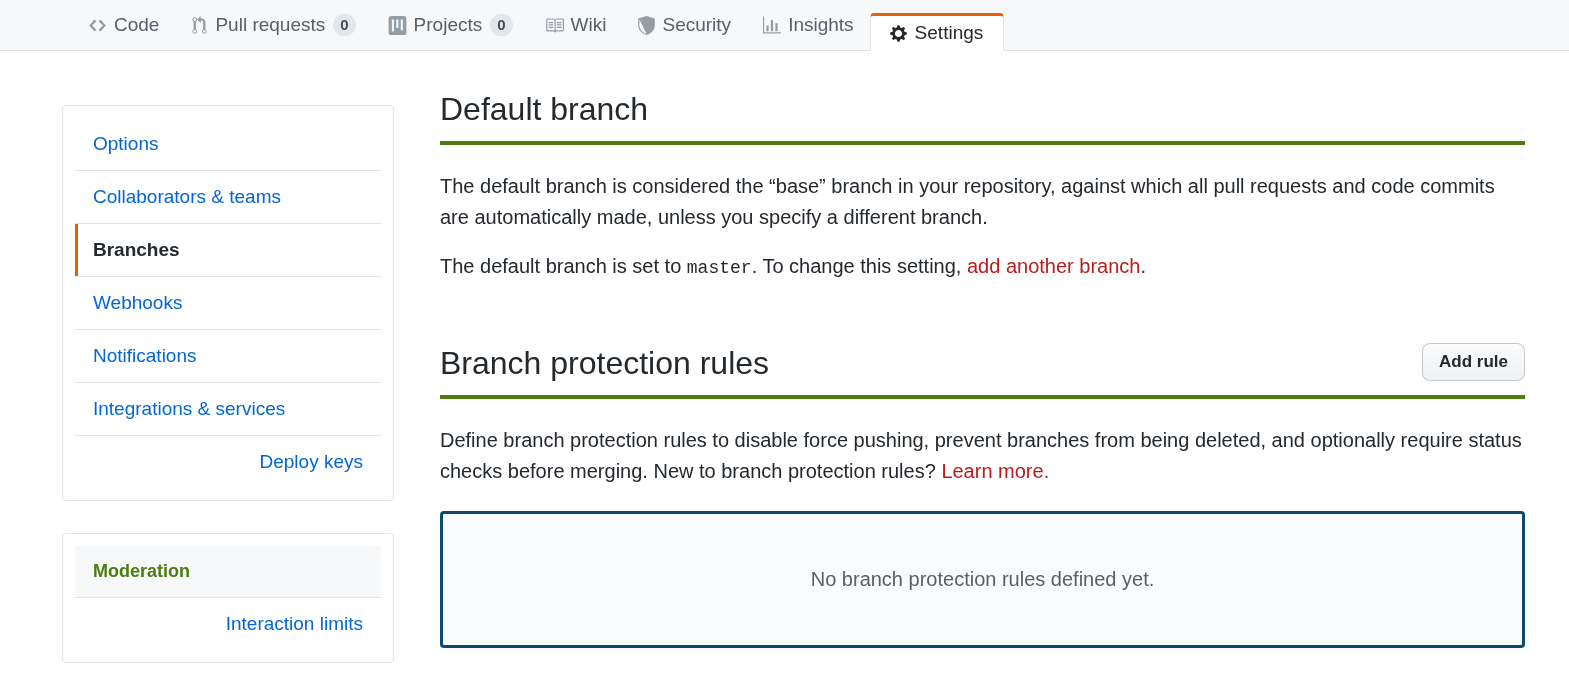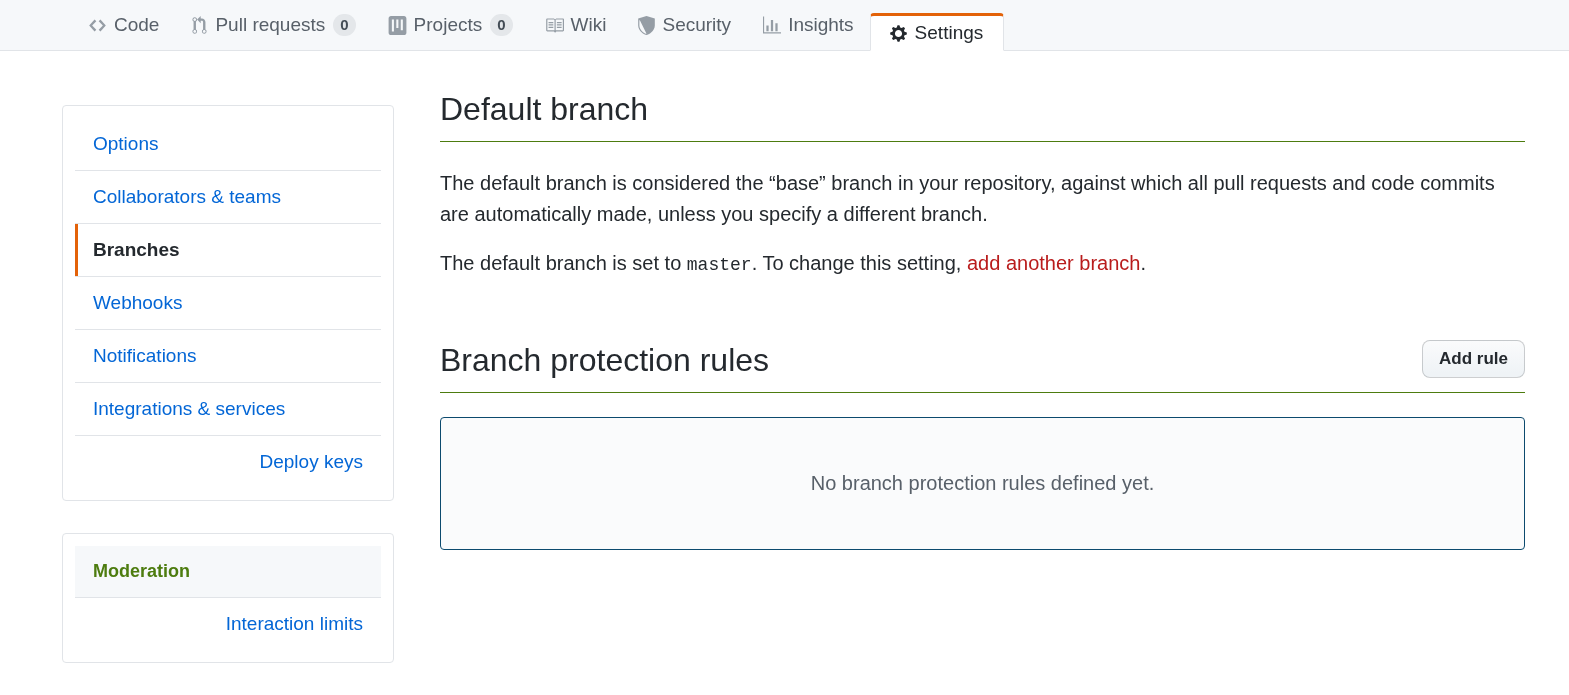--- a/index.html
+++ b/index.html
@@ -135,21 +135,21 @@
     flex: 1;
     padding-left: 46px;
     padding-right: 44px;
     min-width: 0;
   }
   .section-header {
     display: flex;
     align-items: flex-start;
     justify-content: space-between;
     padding-bottom: 12px;
-    border-bottom: 1px solid #4d7c0f;
+    border-bottom: 4px solid #4d7c0f;
   }
   .section-title {
     font-size: 32px;
     font-weight: 400;
     line-height: 1.25;
     margin: 0;
     color: #24292e;
   }
   .btn {
     display: inline-block;
@@ -175,21 +175,21 @@
   code.mono {
     font-family: "Liberation Mono", "DejaVu Sans Mono", monospace;
     font-size: 18px;
   }
   .section-spacer { height: 60px; }
   .blankslate {
     margin-top: 24px;
     padding: 54px 30px;
     text-align: center;
     background: #fafbfc;
-    border: 1px solid #0c4a6e;
+    border: 3px solid #0c4a6e;
     border-radius: 4px;
     font-size: 20px;
     color: #586069;
   }
 </style>
 </head>
 <body>
 
 <nav class="repo-nav">
   <ul class="nav-list">
@@ -296,20 +296,21 @@
     </section>
 
     <div class="section-spacer"></div>
 
     <section>
       <div class="section-header">
         <h2 class="section-title">Branch protection rules</h2>
         <button class="btn">Add rule</button>
       </div>
 
+      <p class="body-text"><span>Define branch protection rules to disable force pushing, prevent branches from being deleted, and optionally require status checks before merging. New to branch protection rules? </span><a href="#">Learn more.</a></p>
 
       <div class="blankslate">
         <span>No branch protection rules defined yet.</span>
       </div>
     </section>
 
   </main>
 </div>
 
 </body></html>

